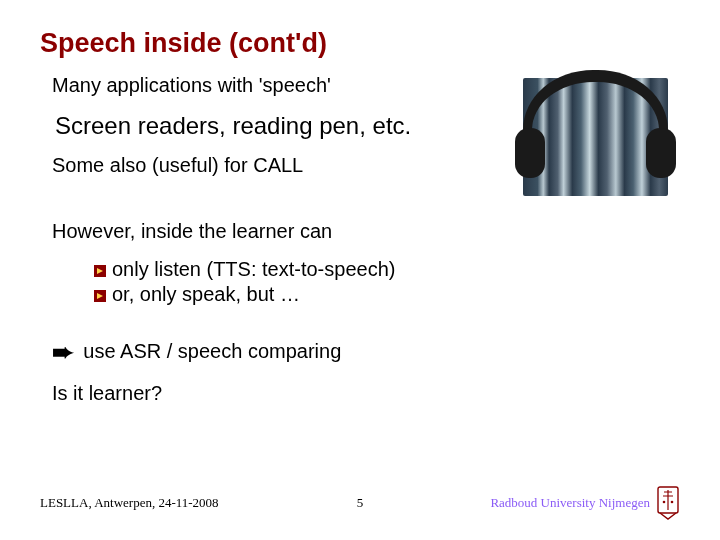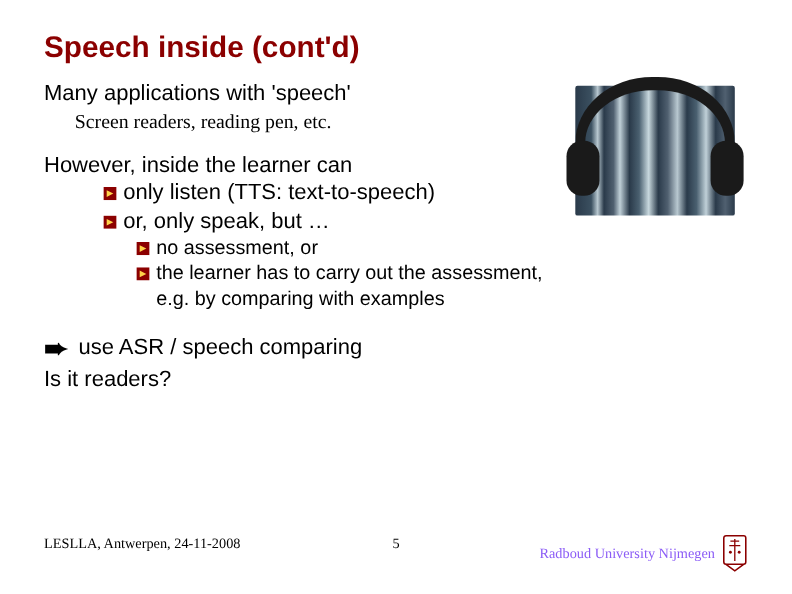--- a/index.html
+++ b/index.html
@@ -20,25 +20,24 @@
   .title {
     font-size: 27px;
     font-weight: bold;
     color: #8b0000;
     margin-bottom: 14px;
   }
   .content {
     font-size: 20px;
     line-height: 1.28;
   }
-  .line { margin: 0; }
+  .line { margin: 12px; }
   .sub1 {
-    margin-left: 28px;
-    font-size: 18px;
-    font-family: Liberation Serif, serif;
+    margin-left: 15px;
+    font-size: 24px;
   }
   .bullets1 {
     margin-left: 54px;
     font-size: 20px;
   }
   .bullets1 .row {
     display: flex;
     align-items: baseline;
     gap: 6px;
     text-align: center;
@@ -105,21 +104,21 @@
   }
   .ear-left { left: -8px; }
   .ear-right { right: -8px; }
 
   .footer {
     position: absolute;
     bottom: 20px;
     left: 0;
     width: 100%;
     display: flex;
-    align-items: flex-start;
+    align-items: center;
     justify-content: space-between;
     padding: 0 40px 0 40px;
     font-size: 13px;
   }
   .footer-left {
     font-family: "Times New Roman", Times, serif;
     color: #000;
   }
   .footer-center {
     font-family: "Times New Roman", Times, serif;
@@ -147,20 +146,21 @@
 
   <div class="image-placeholder" aria-label="books-with-headphones">
     <div class="headphone-band"></div>
     <div class="ear-left"></div>
     <div class="ear-right"></div>
   </div>
 
   <div class="content">
     <div class="line">Many applications with 'speech'</div>
     <div class="sub1">Screen readers, reading pen, etc.</div>
+    <div class="line">Some also (useful) for CALL</div>
 
     <div class="spacer-md"></div>
 
     <div class="line">However, inside the learner can</div>
 
     <div class="bullets1">
       <div class="row">
         <svg class="arrow-bullet" viewBox="0 0 12 12">
             <rect x="0" y="0" width="12" height="12" fill="#8b0000"></rect>
             <path d="M3 3 L9 6 L3 9 Z" fill="#ffd24a"></path>
@@ -169,44 +169,27 @@
       </div>
       <div class="row">
         <svg class="arrow-bullet" viewBox="0 0 12 12">
             <rect x="0" y="0" width="12" height="12" fill="#8b0000"></rect>
             <path d="M3 3 L9 6 L3 9 Z" fill="#ffd24a"></path>
           </svg>
         <span>or, only speak, but …</span>
       </div>
     </div>
 
-    <div class="bullets2">
-      <div class="row">
-        <svg class="arrow-bullet" viewBox="0 0 12 12">
-            <rect x="0" y="0" width="12" height="12" fill="#8b0000"></rect>
-            <path d="M3 3 L9 6 L3 9 Z" fill="#ffd24a"></path>
-          </svg>
-        <span>no assessment, or</span>
-      </div>
-      <div class="row">
-        <svg class="arrow-bullet" viewBox="0 0 12 12">
-            <rect x="0" y="0" width="12" height="12" fill="#8b0000"></rect>
-            <path d="M3 3 L9 6 L3 9 Z" fill="#ffd24a"></path>
-          </svg>
-        <span>the learner has to carry out the assessment,</span>
-      </div>
-      <div class="cont">e.g. by comparing with examples</div>
-    </div>
 
     <div class="spacer-md"></div>
 
     <div class="line">
       <span class="big-arrow">➨</span><span> use ASR / speech comparing</span>
     </div>
-    <div class="line">Is it readers?</div>
+    <div class="line">Is it learner?</div>
   </div>
 
   <div class="footer">
     <span class="footer-left">LESLLA, Antwerpen, 24-11-2008</span>
     <span class="footer-center">5</span>
     <span class="footer-right">
       <span>Radboud University Nijmegen</span>
       <svg class="logo" viewBox="0 0 24 34">
         <rect x="2" y="1" width="20" height="26" rx="2" ry="2" fill="none" stroke="#8b0000" stroke-width="1.4"></rect>
         <path d="M4 27 L12 33 L20 27" fill="none" stroke="#8b0000" stroke-width="1.4"></path>

